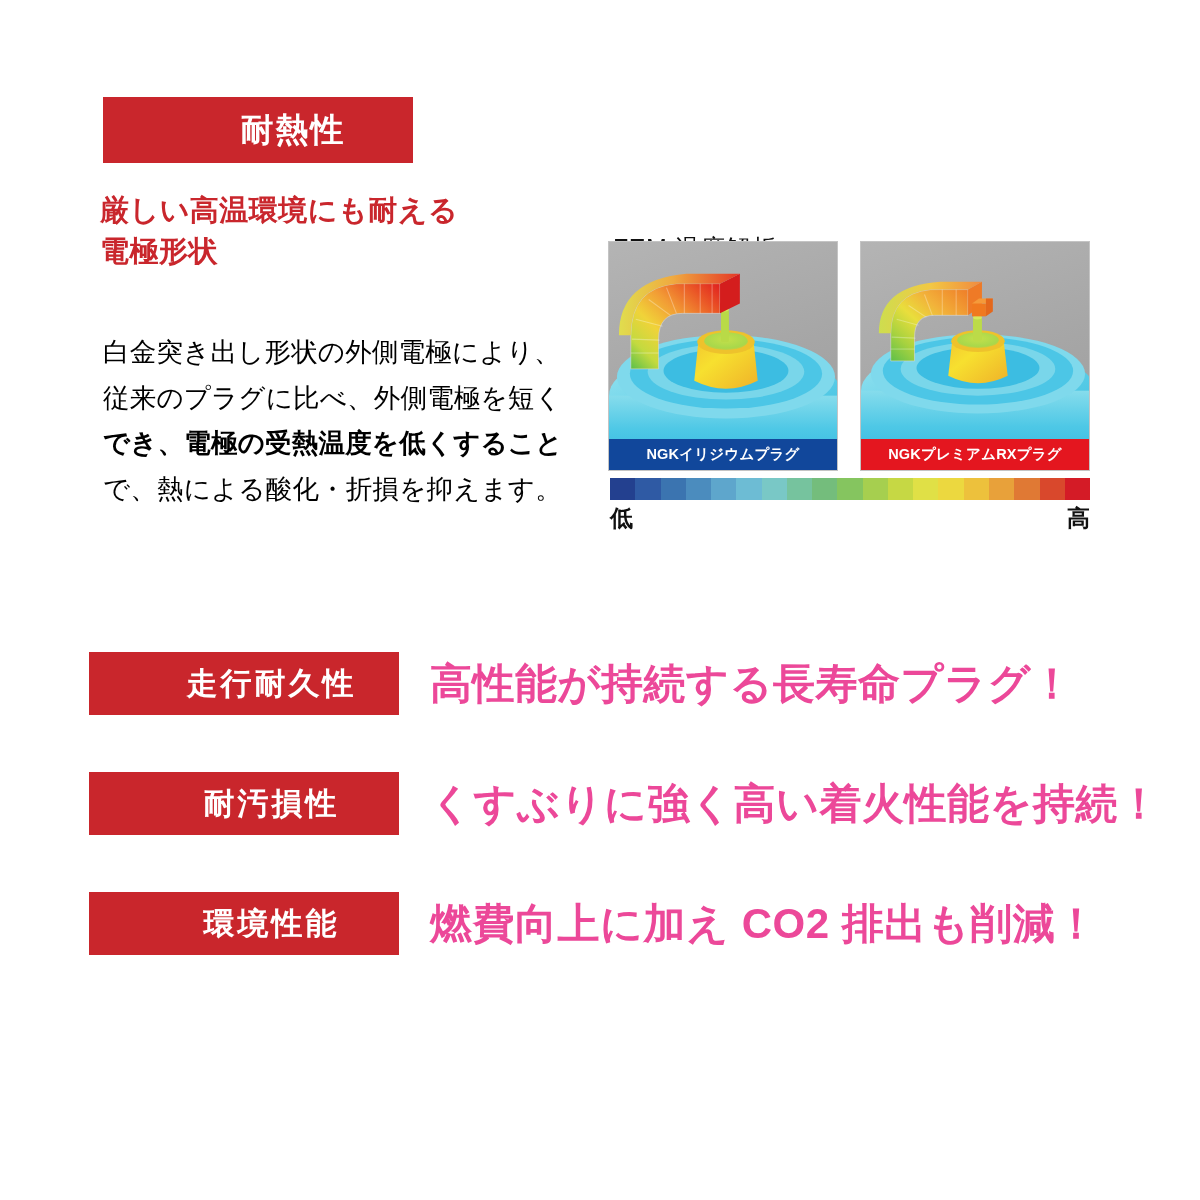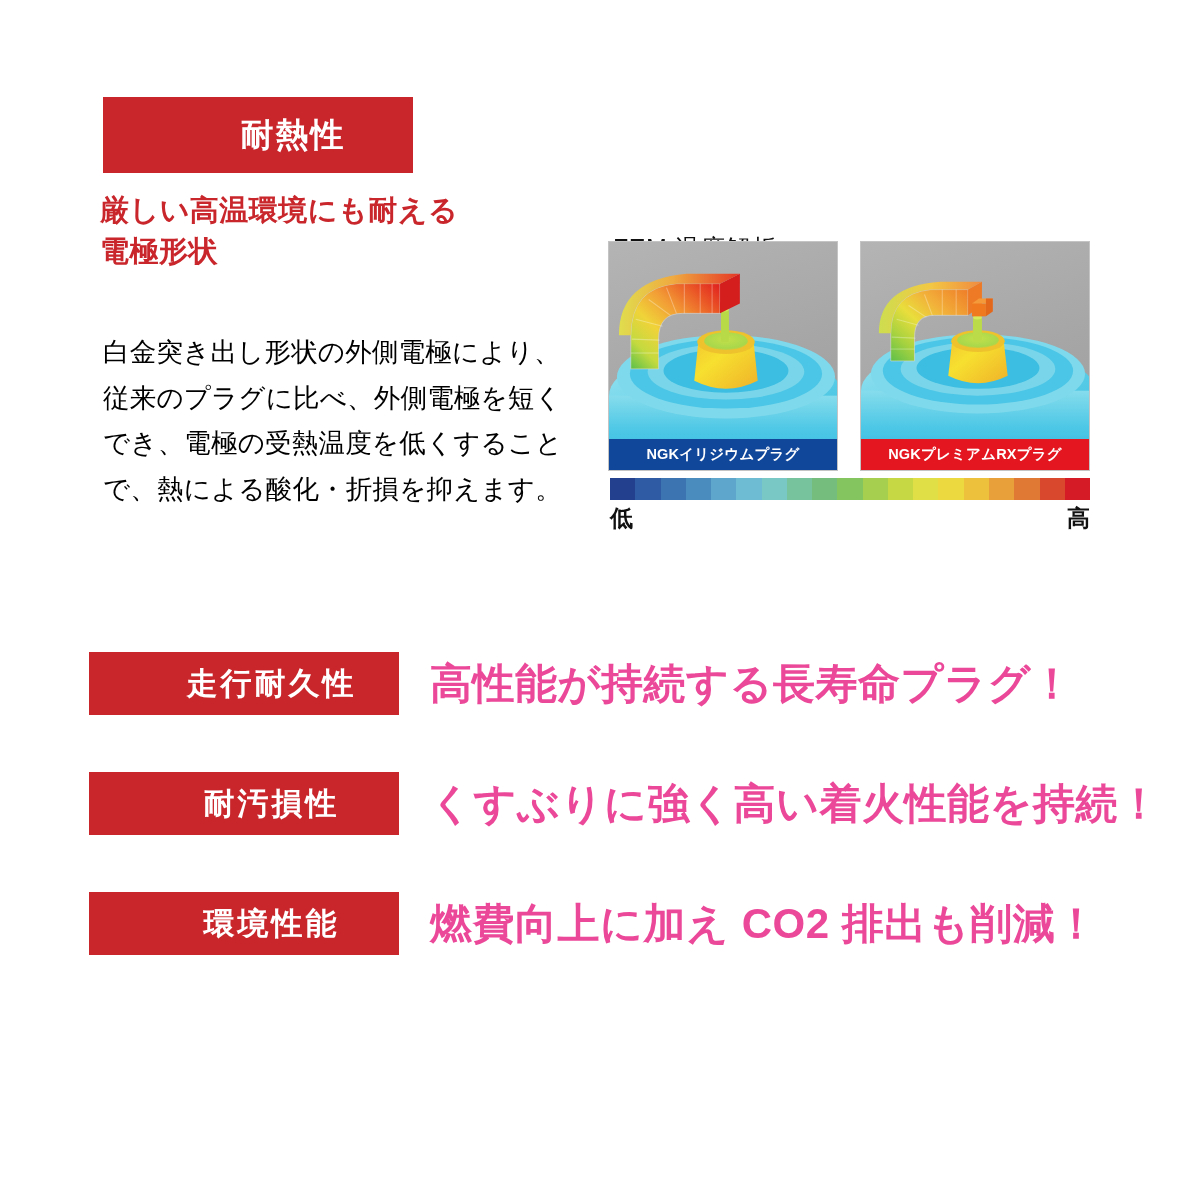--- a/index.html
+++ b/index.html
@@ -25,21 +25,21 @@
     background: #c9262c;
     color: #ffffff;
     display: flex;
     align-items: center;
     justify-content: center;
     font-weight: 700;
     letter-spacing: 2px;
     box-sizing: border-box;
   }
   .badge-top {
-    left: 103px; top: 97px; width: 310px; height: 76px;
+    left: 103px; top: 97px; width: 310px; height: 66px;
     font-size: 33px;
     padding-left: 70px;
   }
 
   .headline {
     position: absolute;
     left: 100px; top: 190px;
     width: 480px;
     color: #c9262c;
     font-size: 29px;
@@ -160,21 +160,21 @@
   <div class="badge badge-top">耐熱性</div>
 
   <div class="headline">
     <div>厳しい高温環境にも耐える</div>
     <div>電極形状</div>
   </div>
 
   <div class="body-copy">
     <span style="display: block;">白金突き出し形状の外側電極により、</span>
     <span style="display: block;">従来のプラグに比べ、外側電極を短く</span>
-    <span style="display: block;">でき、電極の受熱温度を低くすること</span>
+    <span style="display: block; font-weight: bold;">でき、電極の受熱温度を低くすること</span>
     <span style="display: block;">で、熱による酸化・折損を抑えます。</span>
   </div>
 
   <div class="fem-block">
 
     <div class="fem-title">FEM 温度解析</div>
 
     <div class="fem-panels">
 
       <div class="fem-panel">

